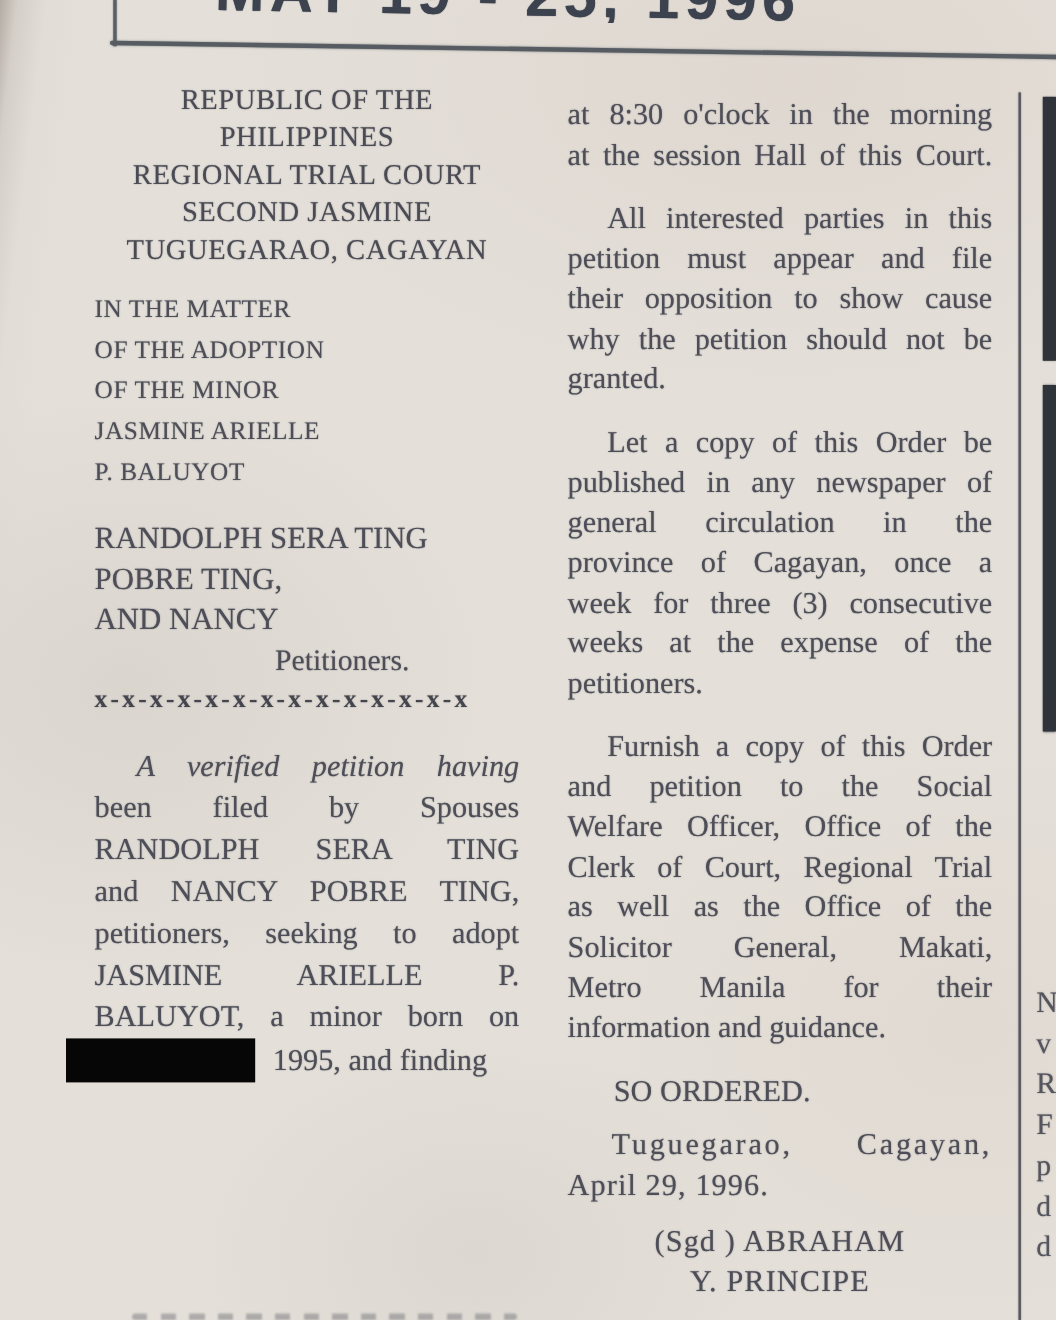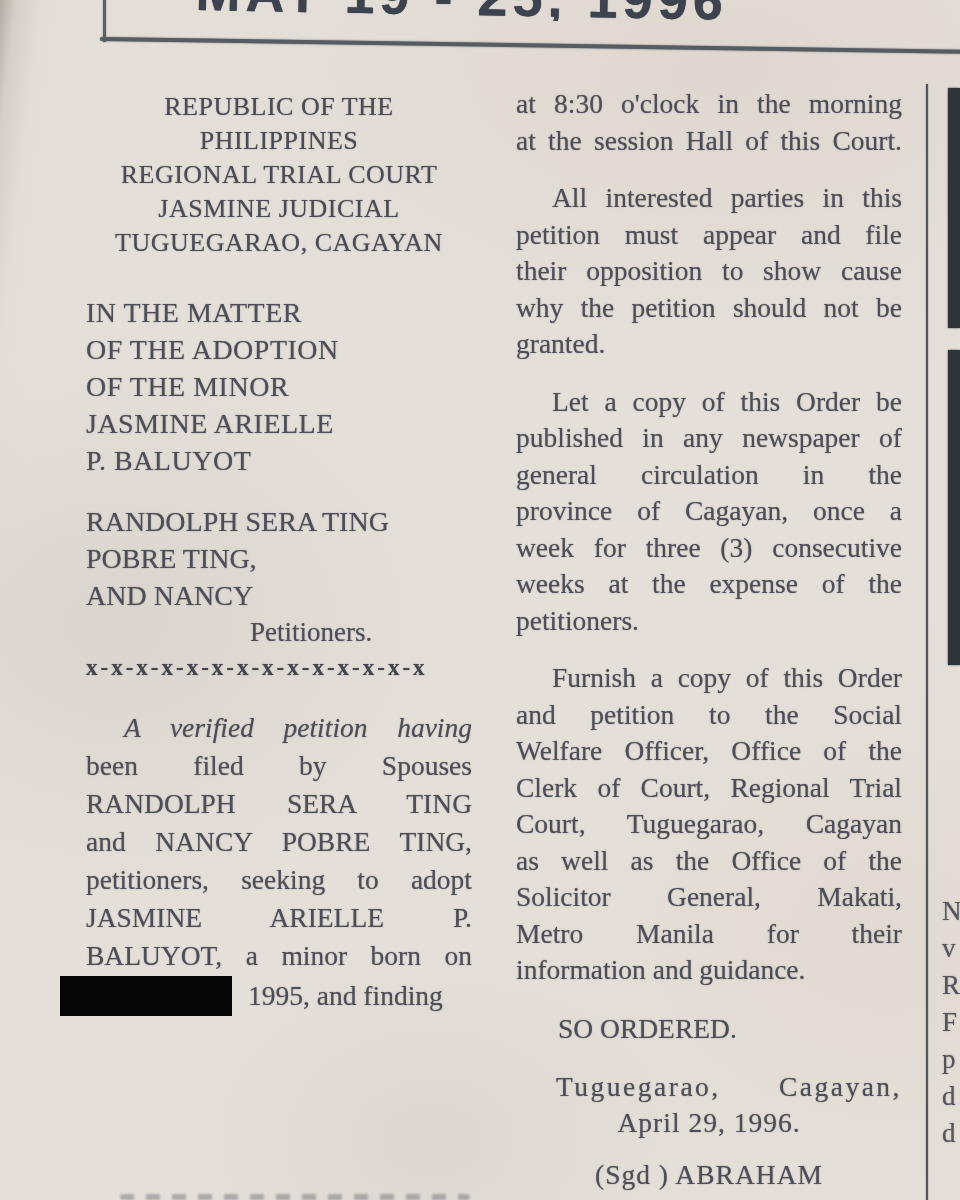--- a/index.html
+++ b/index.html
@@ -28,23 +28,23 @@
     white-space:nowrap;
   }
   #box-vline{position:absolute;left:103px;top:0;width:3px;height:42px;background:#596066;box-shadow:0 0 1.5px rgba(89,96,102,.9);}
   #box-hline{
     position:absolute;left:100px;top:37px;width:880px;height:4px;background:#565c62;
     transform:rotate(0.85deg);transform-origin:left center;border-radius:3px;
     box-shadow:0 0 2px rgba(86,92,98,.8);
   }
 
   
-  #left-col{position:absolute;left:86px;top:90px;width:386px;}
+  #left-col{position:absolute;left:86px;top:74px;width:386px;}
   .court-header{font-size:26px;line-height:34px;text-align:center;letter-spacing:.5px;color:#4b4b55;}
-  .caption{margin-top:34px;font-size:28px;line-height:37px;letter-spacing:.5px;}
+  .caption{margin-top:18px;font-size:23px;line-height:37px;letter-spacing:.5px;}
   .docket{margin-top:27px;padding-left:96px;font-size:27px;line-height:37px;letter-spacing:.5px;}
   .parties{margin-top:24px;font-size:28px;line-height:37px;}
   .petitioners{padding-left:164px;font-size:27px;line-height:37px;}
   .separator{margin-top:2px;font-size:23px;line-height:30px;letter-spacing:3px;color:#45454e;font-weight:600;}
   .order-heading{
     margin-top:24px;width:100%;text-align:center;
     font-family:"Liberation Sans","DejaVu Sans",sans-serif;
     font-weight:700;font-size:34px;line-height:40px;letter-spacing:2px;color:#3f3f48;
     text-shadow:0 0 1px #3f3f48;
   }
@@ -59,24 +59,24 @@
     background:repeating-linear-gradient(90deg,#6a6a72 0 14px,transparent 14px 26px);
     border-radius:3px;filter:blur(1px);
   }
 
   
   #right-col{position:absolute;left:516px;top:86px;width:386px;font-size:27.5px;line-height:36.5px;}
   .para{margin-bottom:21px;}
   .para .line{text-align:justify;text-align-last:justify;}
   .para.last-left .line:last-child{text-align-last:left;font-family:Liberation Serif, serif;}
   .para.indent-first .line:first-child{text-indent:36px;}
-  .so-ordered{margin-bottom:22px;padding-left:42px;line-height:37px;}
+  .so-ordered{margin-bottom:12px;padding-left:42px;line-height:37px;}
   .date-place{margin-bottom:14px;}
   .date-place .line:first-child{text-indent:40px;letter-spacing:2.5px;text-align:justify;text-align-last:justify;}
-  .date-place .line:last-child{letter-spacing:1px;text-align:center;}
+  .date-place .line:last-child{letter-spacing:1px;}
   .signature{text-align:center;line-height:37px;letter-spacing:1px;}
 
   
   #col-rule{position:absolute;left:926px;top:84px;width:2px;height:1116px;background:#55555c;box-shadow:0 0 1.5px rgba(85,85,92,.9);}
   .edge-bar{position:absolute;left:948px;width:12px;background:#2f333a;box-shadow:0 0 2px rgba(47,51,58,.8);}
   #edge-bar-top{top:88px;height:240px;}
   #edge-bar-bottom{top:350px;height:315px;}
   .edge-frags{position:absolute;left:942px;top:893px;width:24px;font-size:27px;color:#55555e;}
   .edge-frags .line{height:37px;line-height:37px;}
 </style>
@@ -89,21 +89,21 @@
     <div class="big">MAY 19 - 25, 1996</div>
   </div>
   <div id="box-vline"></div>
   <div id="box-hline"></div>
 
   <div id="left-col">
     <div class="court-header txt">
         <div class="line">REPUBLIC OF THE</div>
         <div class="line">PHILIPPINES</div>
         <div class="line">REGIONAL TRIAL COURT</div>
-        <div class="line">JASMINE JUDICIAL</div>
+        <div class="line">SECOND JASMINE</div>
         <div class="line">TUGUEGARAO, CAGAYAN</div>
       </div>
     <div class="caption txt">
         <div class="line">IN THE MATTER</div>
         <div class="line">OF THE ADOPTION</div>
         <div class="line">OF THE MINOR</div>
         <div class="line">JASMINE ARIELLE</div>
         <div class="line">P. BALUYOT</div>
       </div>
     <div class="parties txt">
@@ -148,21 +148,20 @@
         <div class="line">province of Cagayan, once a</div>
         <div class="line">week for three (3) consecutive</div>
         <div class="line">weeks at the expense of the</div>
         <div class="line">petitioners.</div>
       </div>
     <div class="para last-left indent-first txt">
         <div class="line">Furnish a copy of this Order</div>
         <div class="line">and petition to the Social</div>
         <div class="line">Welfare Officer, Office of the</div>
         <div class="line">Clerk of Court, Regional Trial</div>
-        <div class="line">Court, Tuguegarao, Cagayan</div>
         <div class="line">as well as the Office of the</div>
         <div class="line">Solicitor General, Makati,</div>
         <div class="line">Metro Manila for their</div>
         <div class="line">information and guidance.</div>
       </div>
     <div class="so-ordered txt">SO ORDERED.</div>
     <div class="date-place txt">
         <div class="line">Tuguegarao, Cagayan,</div>
         <div class="line">April 29, 1996.</div>
       </div>

